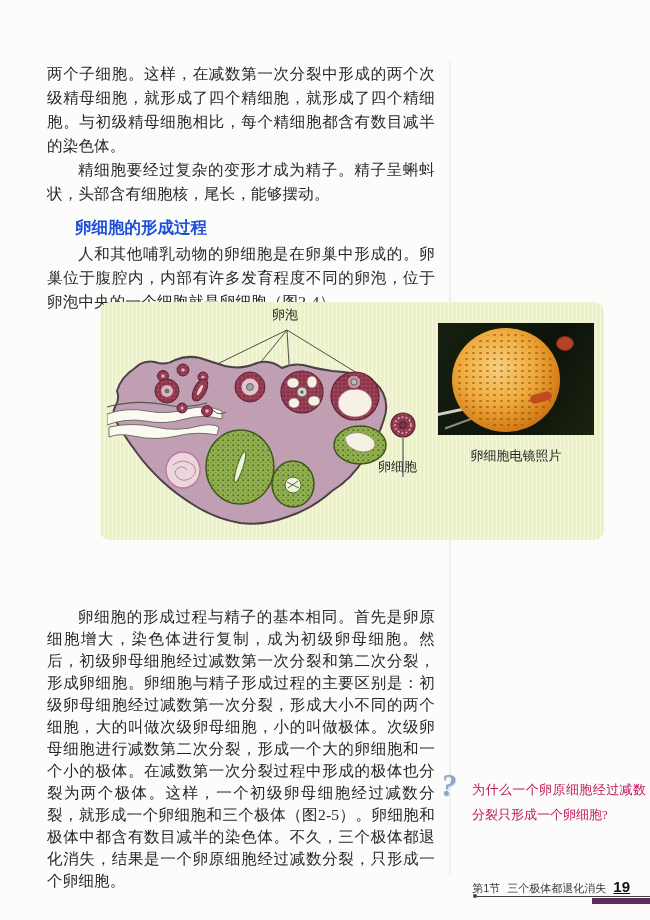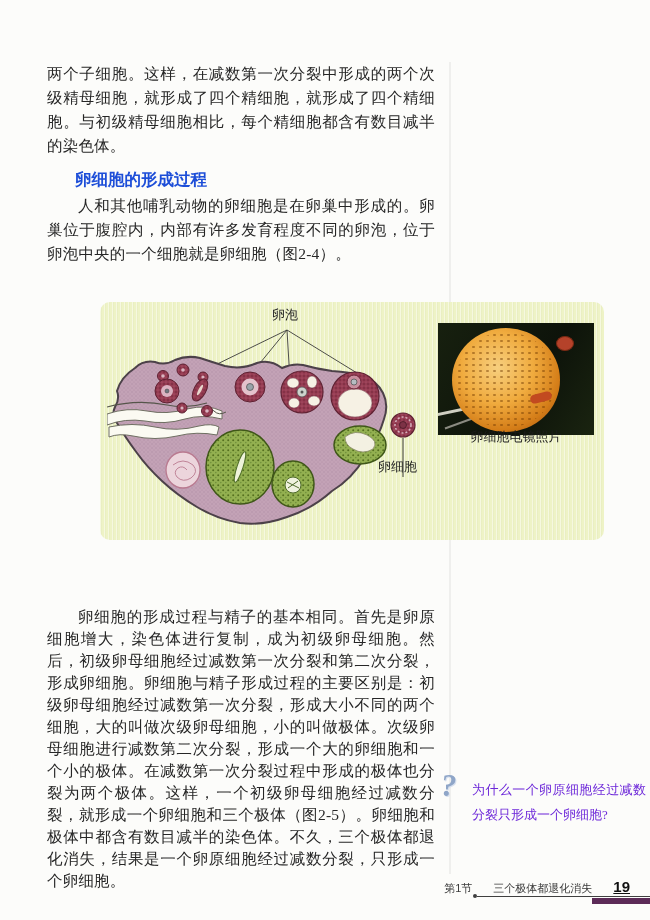--- a/index.html
+++ b/index.html
@@ -53,58 +53,59 @@
     background-size:7px 6px; opacity:.85;
   }
   .blob-top { position:absolute; left:118px; top:13px; width:16px; height:13px;
     border-radius:50%; background:#b5422a; border:1px solid #7a2a14; }
   .blob-mid { position:absolute; left:92px; top:70px; width:22px; height:9px;
     border-radius:5px; background:#c24a20; transform:rotate(-14deg); }
   .needle1 { position:absolute; left:-4px; top:86px; width:46px; height:3px;
     background:#cfcfc2; transform:rotate(-12deg); }
   .needle2 { position:absolute; left:6px; top:99px; width:32px; height:2px;
     background:#8a8a80; transform:rotate(-20deg); }
-  #photo-caption { left:338px; top:126px; width:156px; text-align:center; }
+  #photo-caption { left:338px; top:145px; width:156px; text-align:center; }
   .fig-caption {
     position:absolute; left:100px; top:556px; width:504px; text-align:center;
     font-size:13.5px; color:#1f1f1f;
   }
   
   .q-icon {
     position:absolute; left:441px; top:768px;
     font-family:"Liberation Serif",serif; font-style:italic; font-weight:bold;
     font-size:31px; color:#8fa6c8; text-shadow:1px 1px 0 #d7e0ee;
   }
   .q-text {
     position:absolute; left:472px; top:777px; width:174px;
-    font-size:13px; line-height:25px; color:#6d28d9; text-align:justify;
+    font-size:13px; line-height:25px; color:#be185d; text-align:justify;
   }
   
   .footer-text {
     position:absolute; top:878px; left:300px; width:340px;
-    display:flex; justify-content:flex-end; align-items:baseline; gap:21px;
+    display:flex; justify-content:flex-end; align-items:baseline; gap:7px;
     padding-right:10px; box-sizing:border-box;
   }
   .footer-text .sec { font-size:11px; color:#3a3a3a;
     font-family:"Liberation Sans","DejaVu Sans",sans-serif; }
   .footer-text .pg { font-size:15px; font-weight:bold; color:#111;
     font-family:"Liberation Sans","DejaVu Sans",sans-serif;text-decoration:underline; }
   .footer-rule { position:absolute; left:477px; top:896px; width:173px; height:1px; background:#3f3f3f; }
   .footer-dot { position:absolute; left:473px; top:894px; width:4px; height:4px; border-radius:50%; background:#3f3f3f; }
   .footer-bar { position:absolute; left:592px; top:898px; width:58px; height:6px; background:#5c2b57; }
 </style>
 </head>
 <body>
 
 <div id="page">
 
   <div class="scan-line"></div>
 
   <div class="col" id="col-top">
     <p>两个子细胞。这样，在减数第一次分裂中形成的两个次级精母细胞，就形成了四个精细胞，就形成了四个精细胞。与初级精母细胞相比，每个精细胞都含有数目减半的染色体。</p>
+    <p class="indent">精细胞要经过复杂的变形才成为精子。精子呈蝌蚪状，头部含有细胞核，尾长，能够摆动。</p>
     <h2 class="section">卵细胞的形成过程</h2>
     <p class="indent">人和其他哺乳动物的卵细胞是在卵巢中形成的。卵巢位于腹腔内，内部有许多发育程度不同的卵泡，位于卵泡中央的一个细胞就是卵细胞（图2-4）。</p>
   </div>
 
   <div class="panel">
 
     <span class="panel-label" id="lbl-follicle">卵泡</span>
     <span class="panel-label" id="lbl-egg">卵细胞</span>
 
     <svg class="ovary-svg" viewBox="0 0 330 220">

